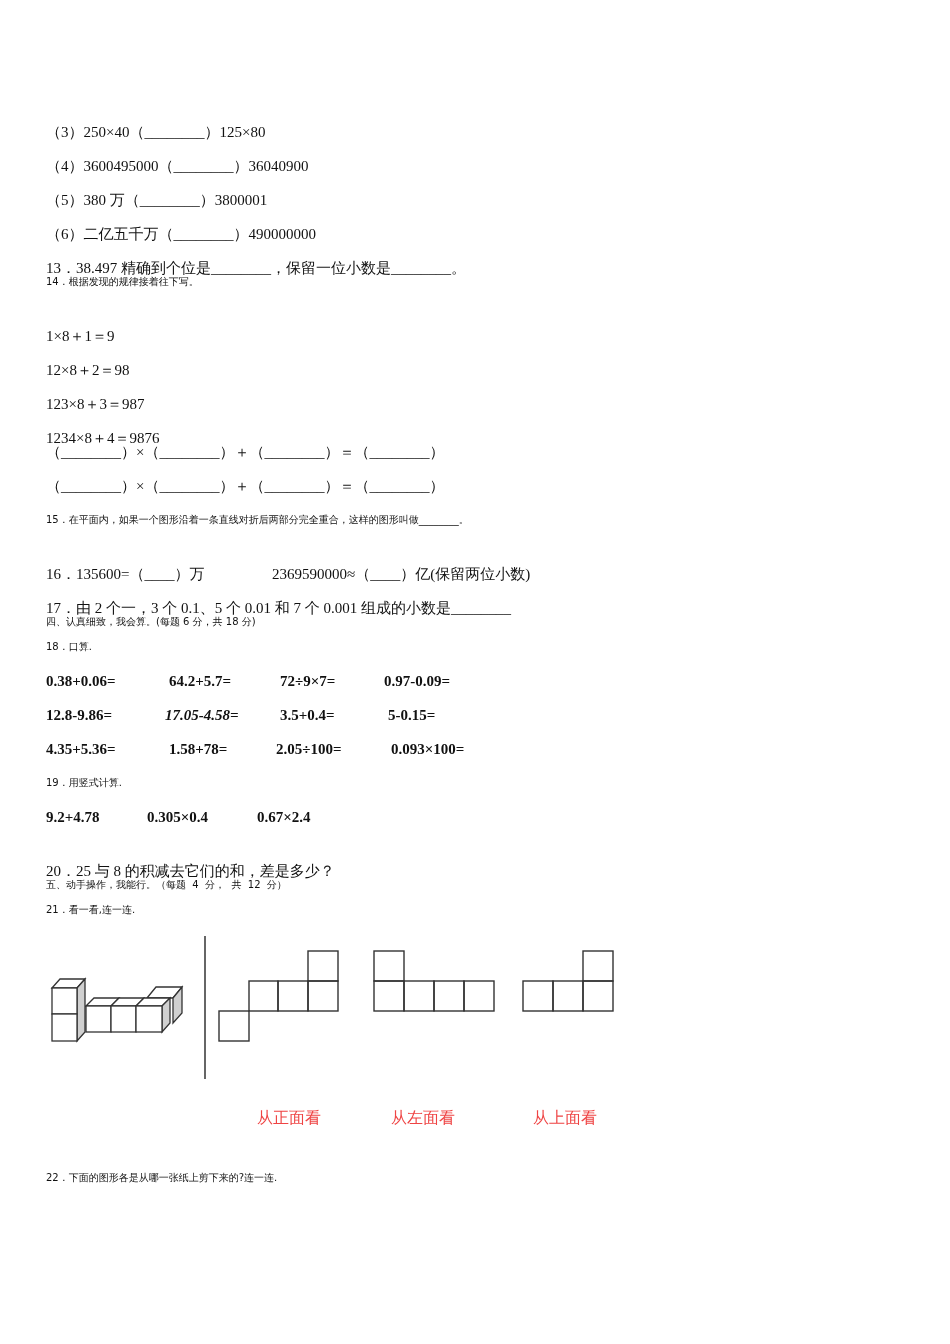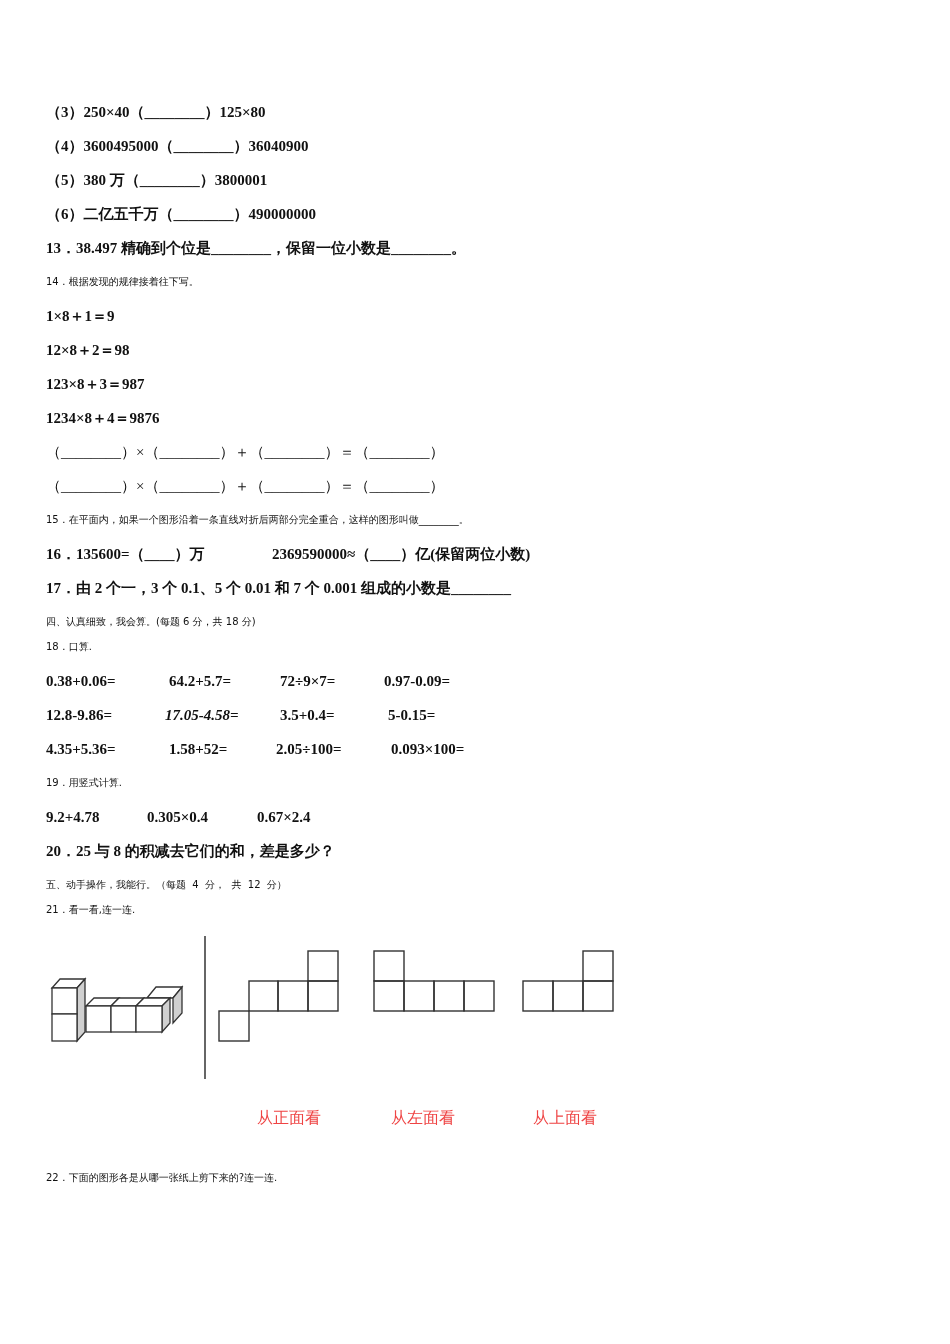--- a/index.html
+++ b/index.html
@@ -1,19 +1,19 @@
 <!DOCTYPE html>
 <html><head>
 <meta charset="utf-8">
 <style>
   html, body { margin: 0; padding: 0; background: #ffffff; }
   body { width: 950px; height: 1344px; position: relative; overflow: hidden;
          font-family: "Liberation Serif", "DejaVu Serif", serif; color: #111111; }
   .line { position: absolute; left: 46px; font-size: 15px; line-height: 20px; white-space: pre; }
-  .b { font-weight: bold; }
+  .b { font-weight: normal; margin-top: 20px; }
   .cn { font-family: "DejaVu Sans", "Liberation Sans", sans-serif; font-size: 10px; }
   .calc-row { position: absolute; left: 46px; font-size: 15px; font-weight: bold; line-height: 20px; }
   .calc-row span { position: absolute; white-space: pre; top: 0; }
   .view-label { position: absolute; font-family: Liberation Mono, monospace;
                 font-size: 16px; color: #ef4444; white-space: pre; }
   svg { position: absolute; left: 0; top: 0; }
 </style>
 </head>
 <body>
 
@@ -49,21 +49,21 @@
   <span style="left:338px;">0.97-0.09=</span>
 </div>
 <div class="calc-row" style="top:705px;">
   <span style="left:0px;">12.8-9.86=</span>
   <span style="left:119px;font-style:italic;">17.05-4.58=</span>
   <span style="left:234px;">3.5+0.4=</span>
   <span style="left:342px;">5-0.15=</span>
 </div>
 <div class="calc-row" style="top:739px;">
   <span style="left:0px;">4.35+5.36=</span>
-  <span style="left:123px;">1.58+52=</span>
+  <span style="left:123px;">1.58+78=</span>
   <span style="left:230px;">2.05÷100=</span>
   <span style="left:345px;">0.093×100=</span>
 </div>
 
 <div class="line cn" style="top:773px;">19．用竖式计算.</div>
 <div class="calc-row" style="top:807px;">
   <span style="left:0px;">9.2+4.78</span>
   <span style="left:101px;">0.305×0.4</span>
   <span style="left:211px;">0.67×2.4</span>
 </div>

